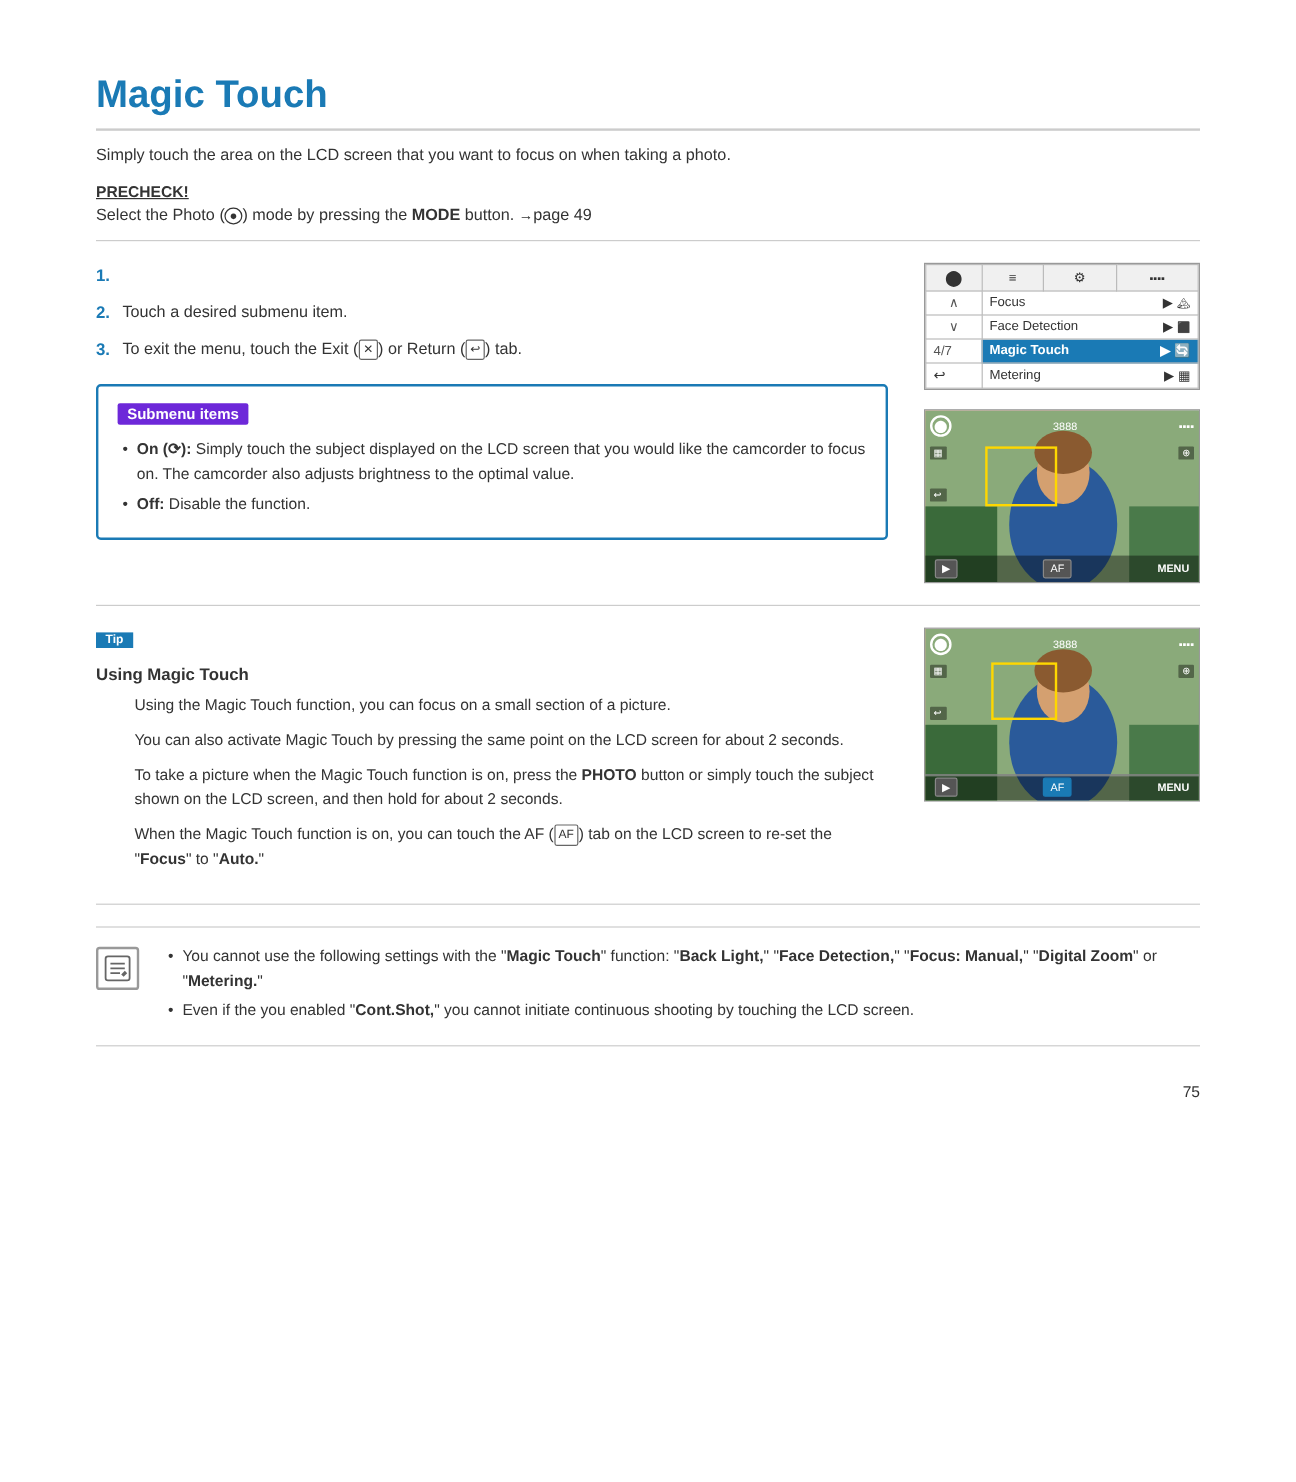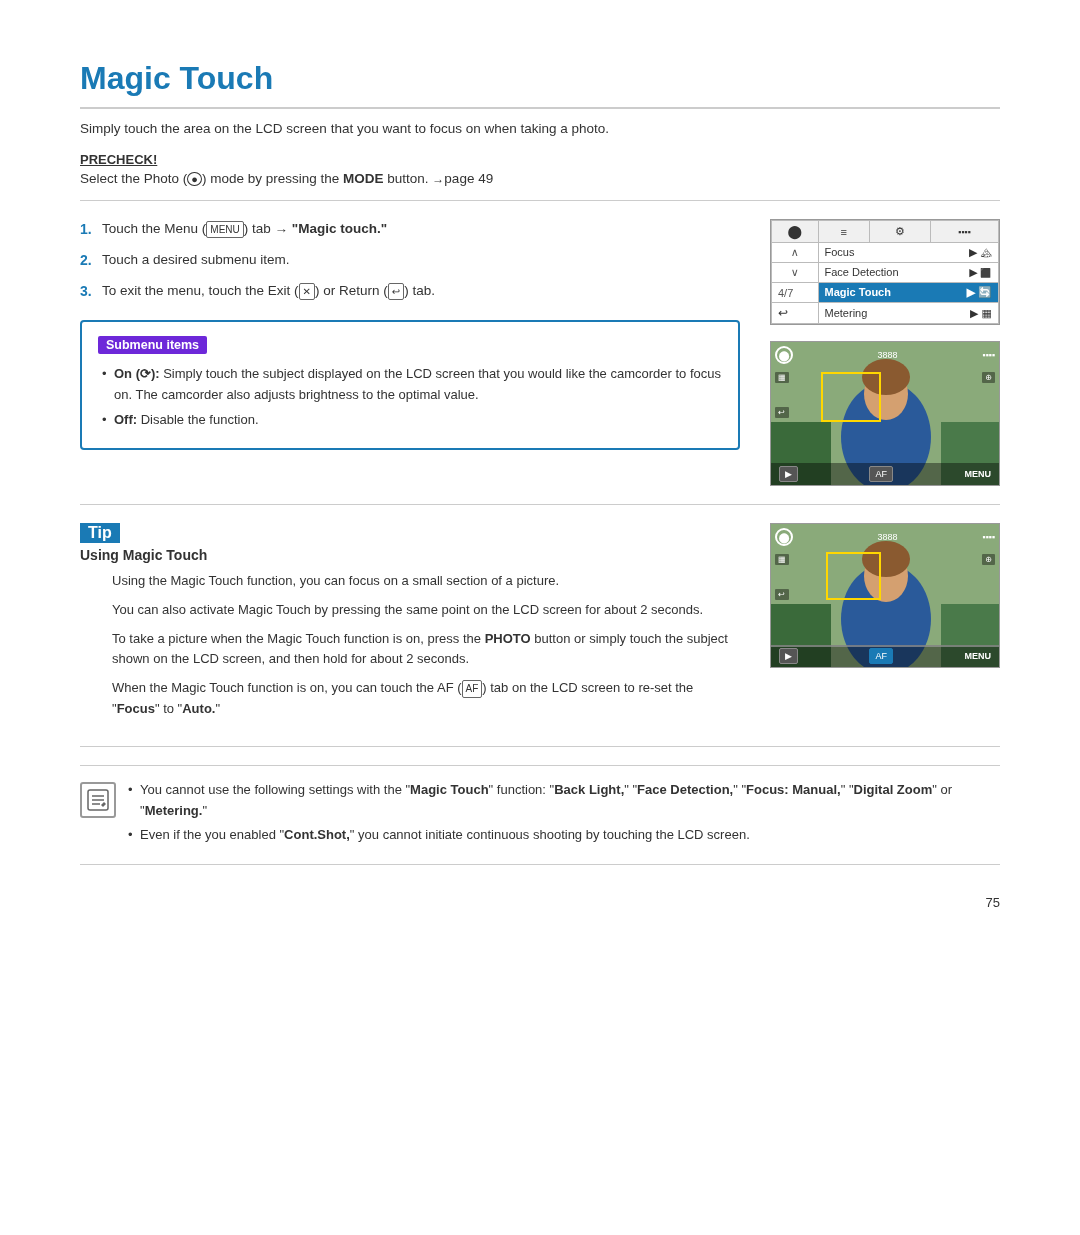--- a/index.html
+++ b/index.html
@@ -313,25 +313,25 @@
       gap: 30px;
     }
 
     .tip-col {
       flex: 1;
     }
 
     .tip-label {
       background: #1a7ab5;
       color: white;
-      font-size: 16px;
+      font-size: 10px;
       font-weight: bold;
       padding: 1px 8px;
       display: inline-block;
-      margin-bottom: 4px;
+      margin-bottom: 14px;
     }
 
     .tip-heading {
       font-size: 14px;
       font-weight: bold;
       color: #333;
       margin-bottom: 8px;
     }
 
     .tip-para {
@@ -341,21 +341,21 @@
       margin-left: 32px;
     }
 
     
     .notes-section {
       margin-top: 18px;
       border-top: 1px solid #ccc;
       border-bottom: 1px solid #ccc;
       padding: 14px 0;
       display: flex;
-      gap: 8px;
+      gap: 20px;
       align-items: flex-start;
     }
 
     .notes-icon {
       width: 36px;
       height: 36px;
       border: 2px solid #999;
       border-radius: 3px;
       display: flex;
       align-items: center;
@@ -435,23 +435,20 @@
     Select the Photo (<span style="border:1.5px solid #333;border-radius:50%;padding:0 3px;font-size:11px;">●</span>) mode by pressing the <strong>MODE</strong> button. <span class="arrow-sym">→</span>page 49
   </p>
 </div>
 
 <div class="main-section">
   <div class="steps-col">
 
     <ul class="step-list">
       <li>
         <span class="step-num">1.</span>
-        <span>
-          Touch the Menu (<span class="inline-icon">MENU</span>) tab → <strong>"Magic touch."</strong>
-        </span>
       </li>
       <li>
         <span class="step-num">2.</span>
         <span>Touch a desired submenu item.</span>
       </li>
       <li>
         <span class="step-num">3.</span>
         <span>
           To exit the menu, touch the Exit (<span class="inline-icon">✕</span>) or Return (<span class="inline-icon">↩</span>) tab.
         </span>

